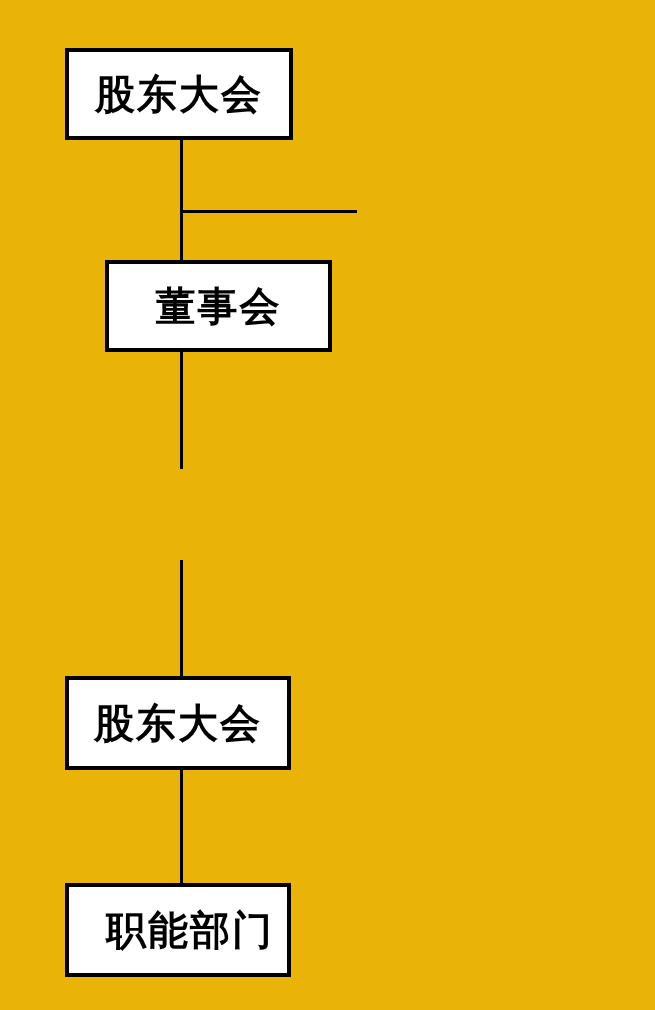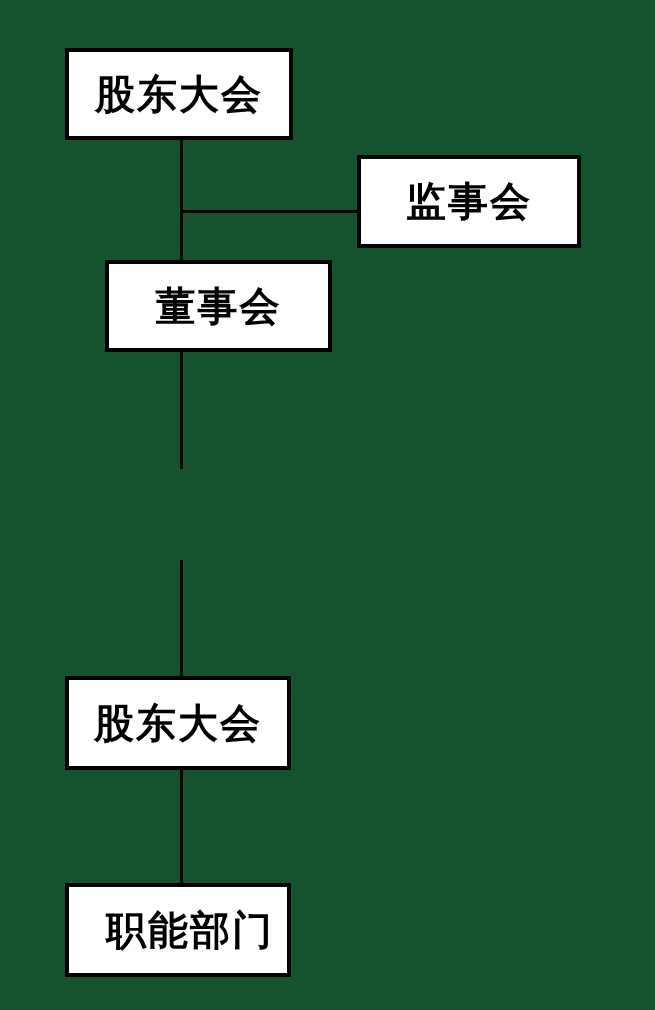--- a/index.html
+++ b/index.html
@@ -4,21 +4,21 @@
 <style>
   html, body {
     margin: 0;
     padding: 0;
     background: #ffffff;
   }
   .canvas {
     position: relative;
     width: 655px;
     height: 1010px;
-    background: #14532d;
+    background: #eab308;
     font-family: "Liberation Sans", sans-serif;
     overflow: hidden;
   }
   .node {
     position: absolute;
     box-sizing: border-box;
     border: 4px solid #000000;
     background: #ffffff;
     display: flex;
     align-items: center;
@@ -54,21 +54,20 @@
 <div class="canvas">
 
   <div class="connector c-v c-v1"></div>
   <div class="connector c-h1"></div>
   <div class="connector c-v c-v2"></div>
   <div class="connector c-v c-v3"></div>
   <div class="connector c-v c-v4"></div>
 
   <div class="node n-shareholders">股东大会</div>
 
-  <div class="node n-supervisory">监事会</div>
 
   <div class="node n-directors">董事会</div>
 
 
   <div class="node n-mgmt">股东大会</div>
 
   <div class="node n-func">职能部门</div>
 
 </div>
 

